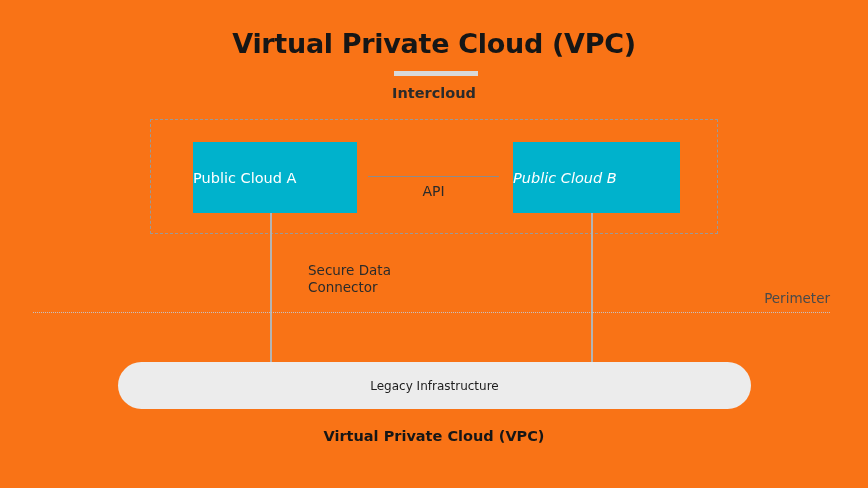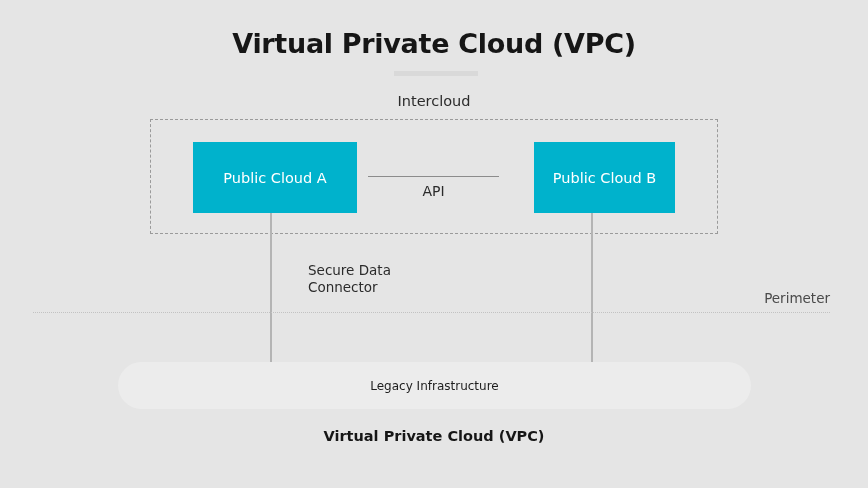--- a/index.html
+++ b/index.html
@@ -11,21 +11,21 @@
     width: 868px;
     height: 488px;
     font-family: "DejaVu Sans", "Liberation Sans", sans-serif;
     color: #1a1a1a;
     overflow: hidden;
   }
   #canvas {
     position: relative;
     width: 868px;
     height: 488px;
-    background: #e5e5e5;
+    background: #f97316;
   }
 
   
   .title {
     position: absolute;
     left: 0;
     top: 28px;
     width: 868px;
     text-align: center;
     font-size: 27px;
@@ -40,25 +40,25 @@
     top: 71px;
     width: 84px;
     height: 5px;
     background: #d9d9d9;
   }
 
   
   .intercloud-label {
     position: absolute;
     left: 150px;
-    top: 93px;
+    top: 85px;
     width: 568px;
     text-align: center;
     font-size: 14.5px;
-    font-weight: 400;
+    font-weight: 700;
     color: #2b2b2b;
     white-space: nowrap;
   }
 
   
   .intercloud-box {
     position: absolute;
     left: 150px;
     top: 119px;
     width: 568px;
@@ -67,36 +67,36 @@
     box-sizing: border-box;
     background: transparent;
   }
 
   
   .cloud-box {
     position: absolute;
     background: #00b2cc;
     display: flex;
     align-items: center;
-    justify-content: center;
     font-size: 14.5px;
     color: #ffffff;
     white-space: nowrap;
   }
   #cloud-a {
     left: 193px;
     top: 142px;
     width: 164px;
     height: 71px;
   }
   #cloud-b {
-    left: 534px;
+    left: 513px;
     top: 142px;
-    width: 141px;
+    width: 167px;
     height: 71px;
+    font-style: italic;
   }
 
   
   .api-line {
     position: absolute;
     left: 368px;
     top: 176px;
     width: 131px;
     height: 1px;
     background: #8c8c8c;

